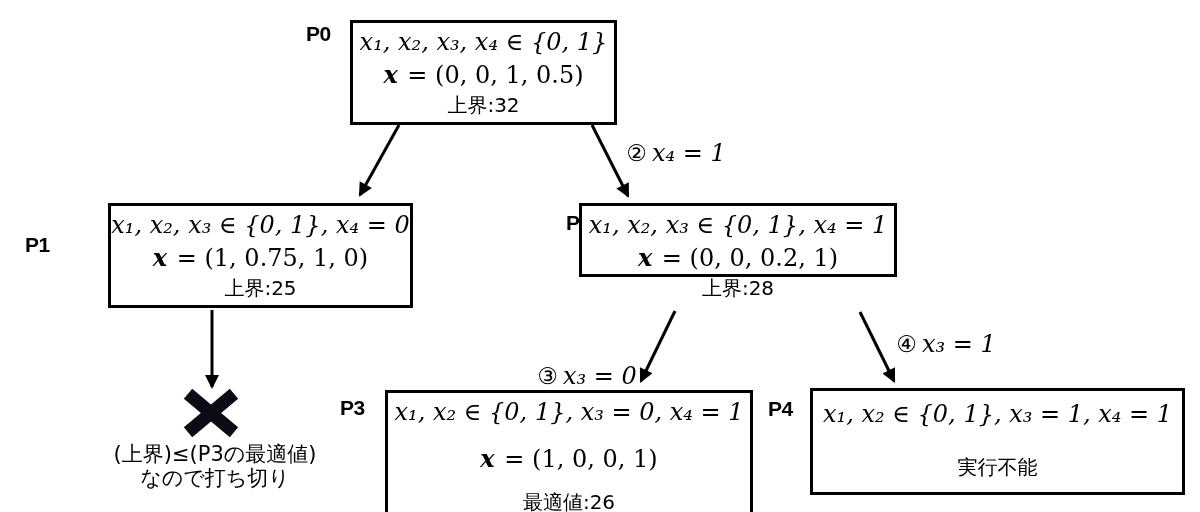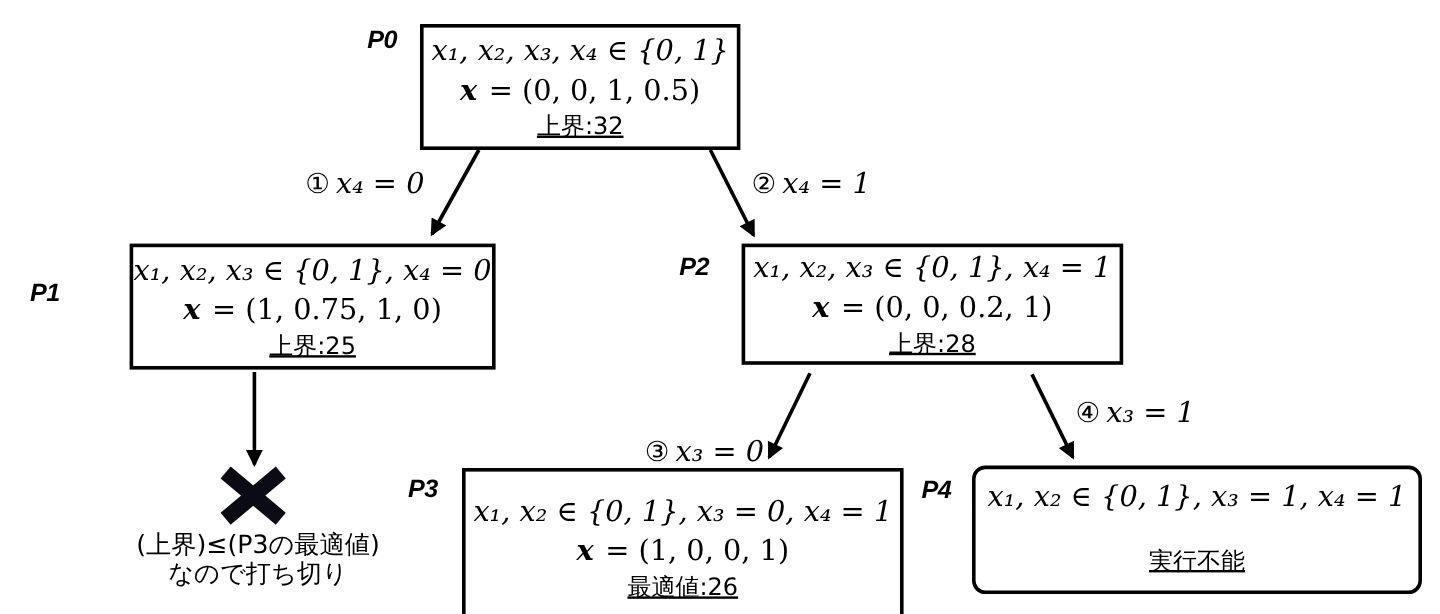--- a/index.html
+++ b/index.html
@@ -4,43 +4,41 @@
 <style>
   html,body{margin:0;padding:0;background:#fff;}
   #stage{
     position:relative;width:1200px;height:512px;background:#ffffff;
     font-family:"DejaVu Sans","Liberation Sans",sans-serif;color:#000;
     overflow:hidden;
   }
   svg.arrows{position:absolute;left:0;top:0;width:1200px;height:512px;}
   .node{
     position:absolute;box-sizing:border-box;border:3px solid #000;background:#fff;
-    display:flex;flex-direction:column;align-items:center;justify-content:center;
+    display:flex;flex-direction:column;align-items:center;justify-content:space-between;
     text-align:center;padding:2px 2px;
   }
   .node.spread{justify-content:space-between;padding:6px 2px 10px 2px;}
   .nline{white-space:nowrap;}
   .constraint{
     font-family:"DejaVu Serif","Liberation Serif",serif;font-style:italic;
     font-size:24px;line-height:34px;
   }
   .vector{
     font-family:"DejaVu Serif","Liberation Serif",serif;
     font-size:24px;line-height:32px;
   }
   .vec-x{font-weight:bold;font-style:italic;margin-right:2px;}
   .result{
     font-size:20px;line-height:29px;
     font-family:"DejaVu Sans","Liberation Sans",sans-serif;
-    text-decoration:underline;
   }
   .node-label{
     position:absolute;font-size:21px;font-weight:bold;letter-spacing:-0.5px;
     font-family:"Liberation Sans","DejaVu Sans",sans-serif;
-    font-style:italic;
   }
   .edge-label{
     position:absolute;transform:translate(-50%,-50%);white-space:nowrap;
   }
   .circ{
     font-family:"DejaVu Sans","Liberation Sans",sans-serif;
     font-size:23px;margin-right:5px;
   }
   .cond{
     font-family:"DejaVu Serif","Liberation Serif",serif;font-style:italic;
@@ -91,38 +89,37 @@
     <div class="nline vector"><span class="vec-x">x</span> <span>= (0, 0, 1, 0.5)</span></div>
     <div class="nline result">上界:32</div>
   </div>
 
   <div class="node" style="left:60px;top:203px;width:305px;height:105px;margin-left:48px;">
     <div class="nline constraint">x₁, x₂, x₃ ∈ {0, 1}, x₄ = 0</div>
     <div class="nline vector"><span class="vec-x">x</span> <span>= (1, 0.75, 1, 0)</span></div>
     <div class="nline result">上界:25</div>
   </div>
 
-  <div class="node" style="left:618px;top:203px;width:318px;height:101px;">
+  <div class="node" style="left:579px;top:203px;width:318px;height:74px;">
     <div class="nline constraint">x₁, x₂, x₃ ∈ {0, 1}, x₄ = 1</div>
     <div class="nline vector"><span class="vec-x">x</span> <span>= (0, 0, 0.2, 1)</span></div>
     <div class="nline result">上界:28</div>
   </div>
 
   <div class="node" style="left:385px;top:390px;width:368px;height:132px;">
     <div class="nline constraint">x₁, x₂ ∈ {0, 1}, x₃ = 0, x₄ = 1</div>
     <div class="nline vector"><span class="vec-x">x</span> <span>= (1, 0, 0, 1)</span></div>
     <div class="nline result">最適値:26</div>
   </div>
 
-  <div class="node spread" style="left:810px;top:388px;width:375px;height:107px;border-radius:11px;">
+  <div class="node spread" style="left:810px;top:388px;width:375px;height:107px;">
     <div class="nline constraint">x₁, x₂ ∈ {0, 1}, x₃ = 1, x₄ = 1</div>
     <div class="nline result">実行不能</div>
   </div>
 
-  <div class="edge-label" style="left:304px;top:153px;"><span class="circ">①</span><span class="cond">x₄ = 0</span></div>
   <div class="edge-label" style="left:676px;top:153px;"><span class="circ">②</span><span class="cond">x₄ = 1</span></div>
   <div class="edge-label" style="left:587px;top:344px;margin-top:32px;"><span class="circ">③</span><span class="cond">x₃ = 0</span></div>
   <div class="edge-label" style="left:946px;top:344px;"><span class="circ">④</span><span class="cond">x₃ = 1</span></div>
 
   <div class="xmark">
       <i class="bar b1"></i>
       <i class="bar b2"></i>
     </div>
   <div class="prune-text">
     <div>(上界)≤(P3の最適値)</div>

